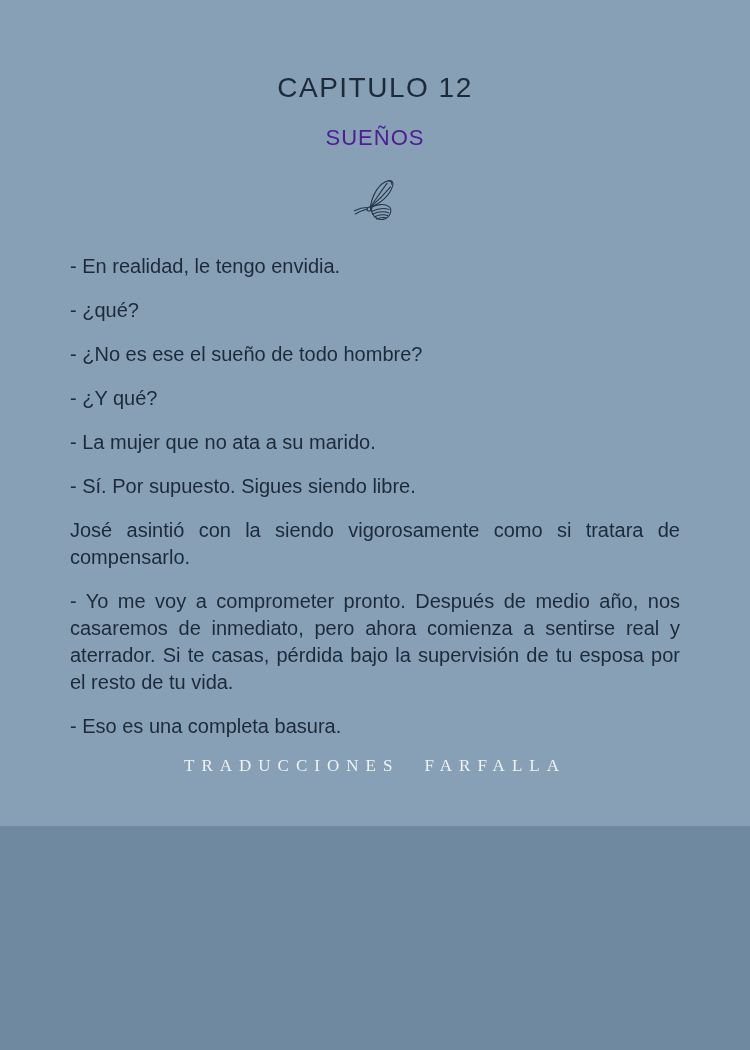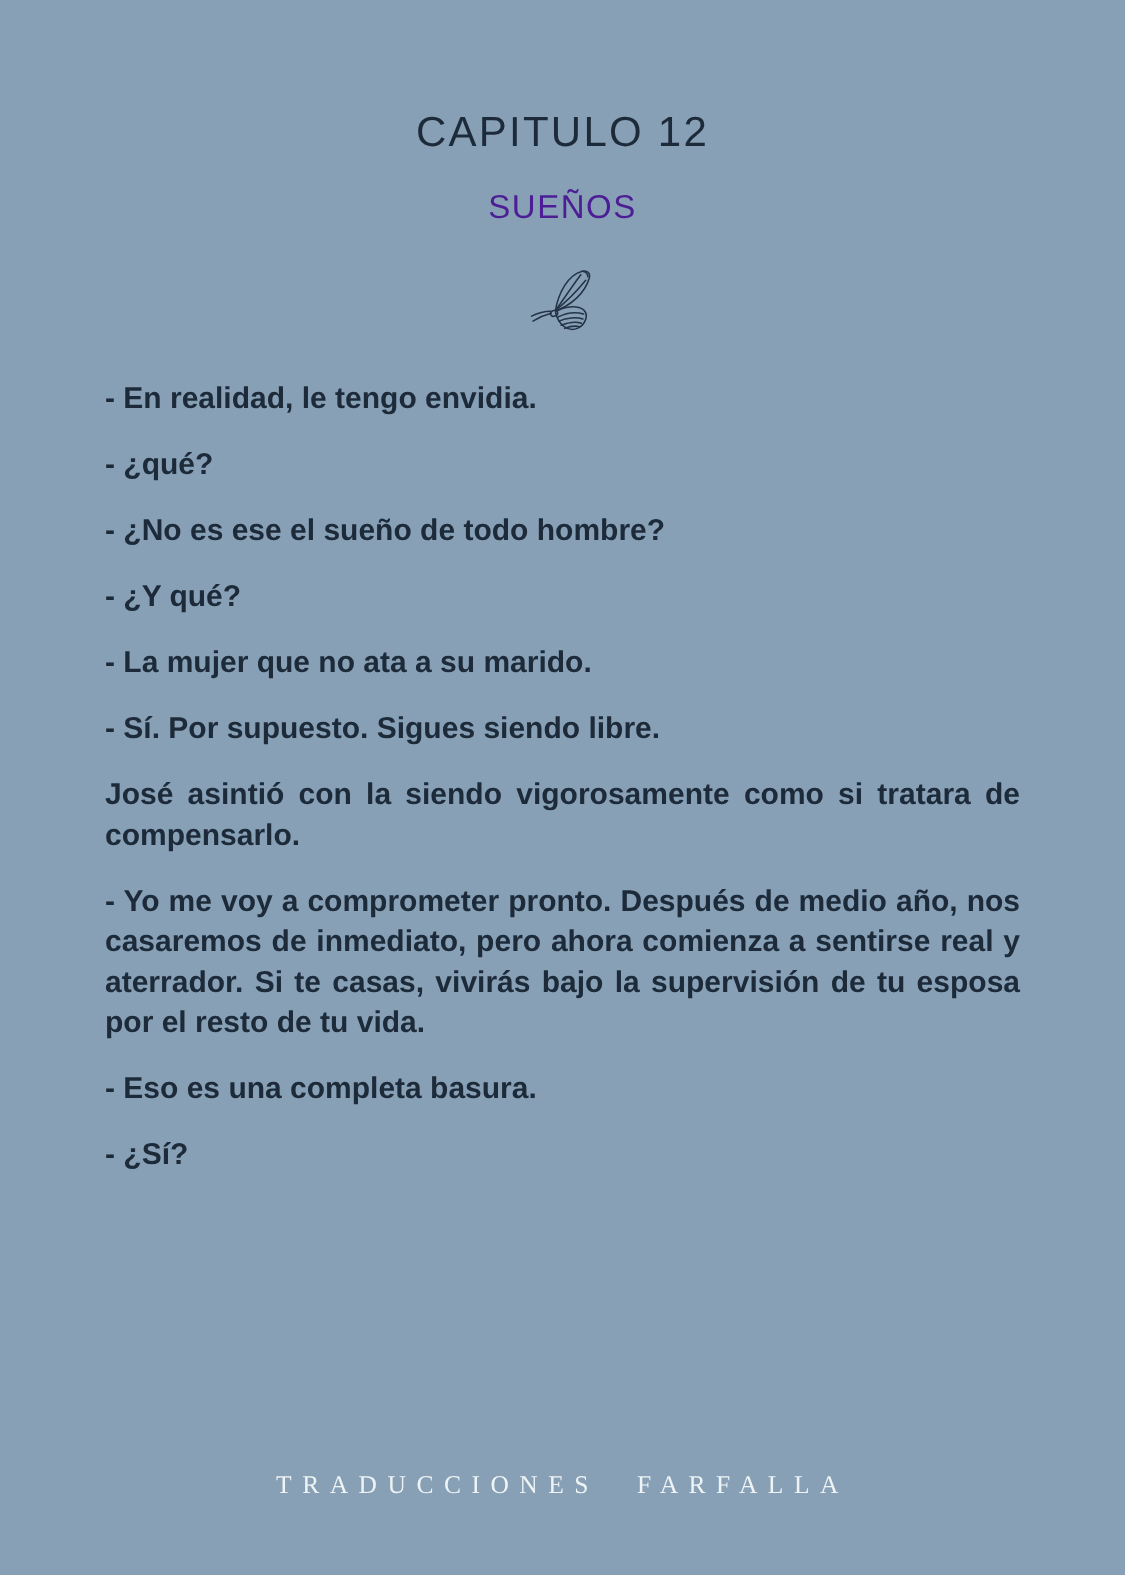--- a/index.html
+++ b/index.html
@@ -3,21 +3,21 @@
 <meta charset="utf-8">
 <style>
   html, body {
     margin: 0;
     padding: 0;
     background: #6f8aa0;
   }
   .page {
     position: relative;
     width: 750px;
-    height: 1050px;
+    height: 826px;
     margin: 0 auto;
     background: #87a0b6;
     overflow: hidden;
     font-family: "Liberation Sans", sans-serif;
     color: #1c2a39;
   }
   .chapter-header {
     padding-top: 72px;
     text-align: center;
   }
@@ -40,21 +40,20 @@
     height: 58px;
     display: flex;
     align-items: center;
     justify-content: center;
   }
   .ornament svg {
     display: block;
   }
   .chapter-body {
     padding: 24px 70px 0 70px;
-    font-weight: bold;
   }
   .chapter-body p {
     margin: 0 0 17px 0;
     font-size: 20px;
     line-height: 27px;
     text-align: justify;
     color: #1c2a39;
   }
   .page-footer {
     position: absolute;
@@ -102,22 +101,21 @@
   </header>
 
   <main class="chapter-body">
     <p>- En realidad, le tengo envidia.</p>
     <p>- ¿qué?</p>
     <p>- ¿No es ese el sueño de todo hombre?</p>
     <p>- ¿Y qué?</p>
     <p>- La mujer que no ata a su marido.</p>
     <p>- Sí. Por supuesto. Sigues siendo libre.</p>
     <p>José asintió con la siendo vigorosamente como si tratara de compensarlo.</p>
-    <p>- Yo me voy a comprometer pronto. Después de medio año, nos casaremos de inmediato, pero ahora comienza a sentirse real y aterrador. Si te casas, vivirás bajo la supervisión de tu esposa por el resto de tu vida.</p>
+    <p>- Yo me voy a comprometer pronto. Después de medio año, nos casaremos de inmediato, pero ahora comienza a sentirse real y aterrador. Si te casas, pérdida bajo la supervisión de tu esposa por el resto de tu vida.</p>
     <p>- Eso es una completa basura.</p>
-    <p>- ¿Sí?</p>
   </main>
 
   <footer class="page-footer">
     <span class="watermark">TRADUCCIONES FARFALLA</span>
   </footer>
 
 </div>
 
 </body></html>

